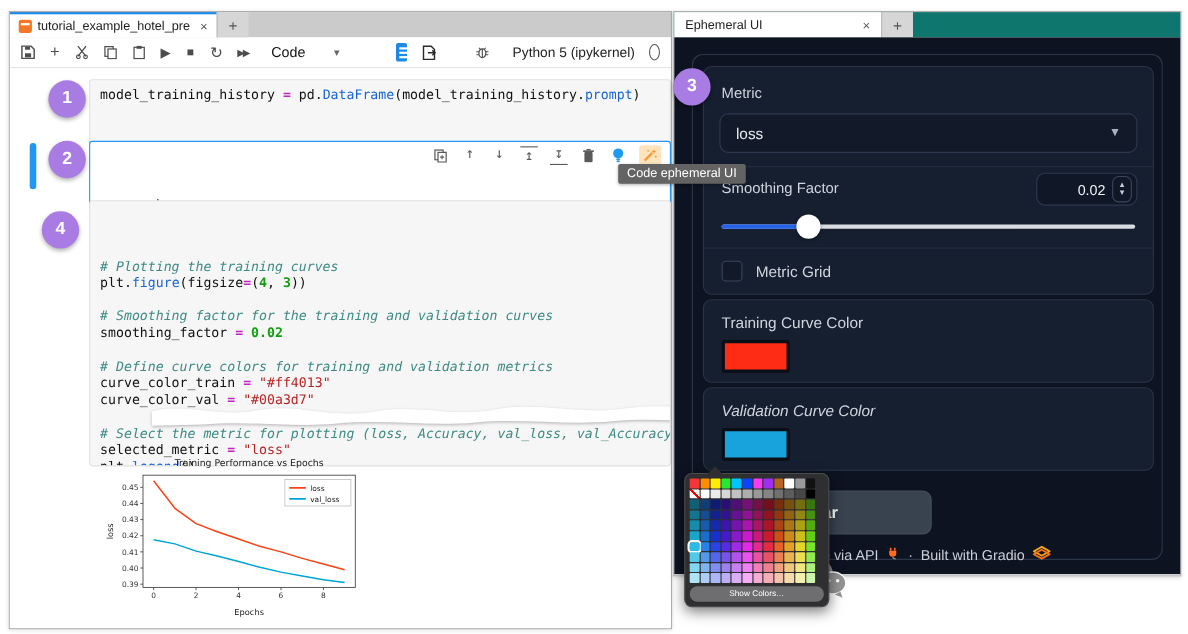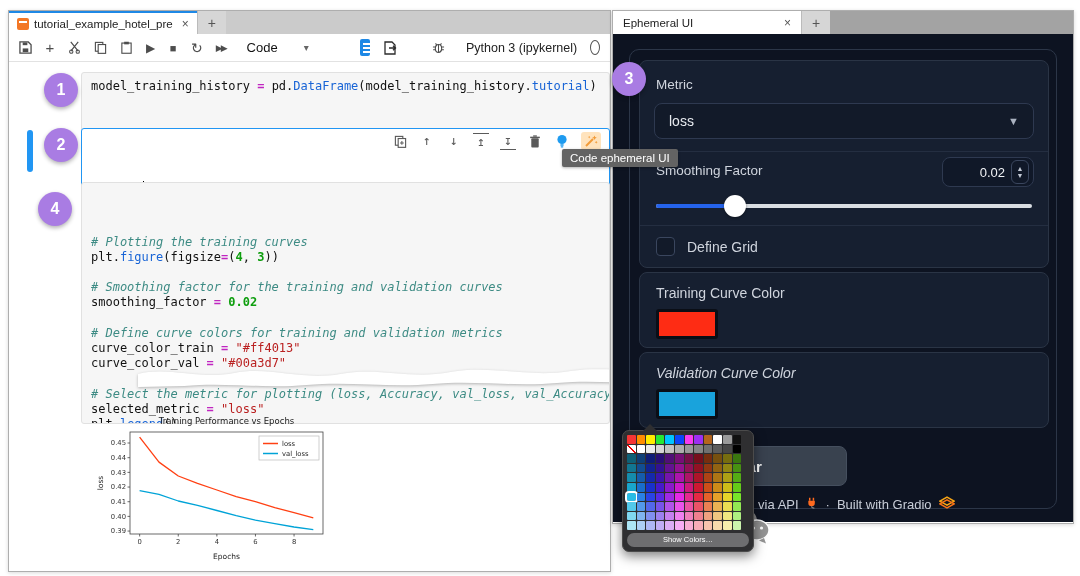--- a/index.html
+++ b/index.html
@@ -45,21 +45,21 @@
   .chart-box{position:absolute;}
   
   .annot{position:absolute;width:34px;height:34px;border-radius:50%;background:#a97ce3;color:#fff;
          display:flex;align-items:center;justify-content:center;font-size:16px;font-weight:bold;
          z-index:40;box-shadow:0 2px 4px rgba(0,0,0,.3);}
   
   .tooltip{position:absolute;left:562px;top:149px;background:#636363;color:#fff;font-size:11.5px;
            padding:3px 8px;border-radius:2px;z-index:60;box-shadow:0 1px 3px rgba(0,0,0,.3);white-space:nowrap;}
   
   #gr{left:612px;top:10px;width:460px;height:512px;}
-  #gr .tabstrip{background:#a3a3a3;}
+  #gr .tabstrip{background:#0f766e;}
   #gr .tab-active{border-top:none;width:168px;justify-content:space-between;padding:0 10px;}
   .grbody{position:relative;height:488px;background:#0d1321;overflow:hidden;
           font-family:"Liberation Sans",sans-serif;}
   .grframe{position:absolute;left:16px;top:15px;width:426px;height:458px;border:1px solid #2c3648;
            border-radius:10px;}
   .card{position:absolute;left:26px;width:408px;background:#161f30;border:1px solid #2a3445;border-radius:8px;}
   .grlabel{color:#cfd4dd;font-size:13.5px;}
   .dropdown{position:absolute;left:14px;right:14px;top:42px;height:34px;background:#121a29;
             border:1px solid #2e3950;border-radius:8px;display:flex;align-items:center;
             padding:0 14px;color:#e8ebf0;font-size:14px;}
@@ -152,27 +152,27 @@
           <path d="M2 1 h7 l3 3 v9 h-10 z" fill="none" stroke="#2b2b2b" stroke-width="1.3"></path>
           <path d="M6 7 h6 M10 4.8 L12.5 7 L10 9.2" stroke="#2b2b2b" stroke-width="1.3" fill="none"></path>
         </svg>
       </span>
     <span class="ticon" style="margin-left:22px;">
       <svg width="13" height="13" viewBox="0 0 14 14">
           <ellipse cx="7" cy="8" rx="3.4" ry="4.2" fill="none" stroke="#4d4d4d" stroke-width="1.2"></ellipse>
           <path d="M7 3.8 V12 M3.6 6.5 H1 M3.6 9.5 H1.2 M10.4 6.5 H13 M10.4 9.5 H12.8 M5 4.2 L3.8 2.6 M9 4.2 L10.2 2.6" stroke="#4d4d4d" stroke-width="1.1" fill="none"></path>
         </svg>
       </span>
-    <span class="kernel">Python 3 (ipykernel)</span>
+    <span class="kernel">Python 5 (ipykernel)</span>
     <span class="kcircle"></span>
   </div>
 
   <div class="nbcontent">
 
-    <div class="cell" id="cell1" style="top:10px;height:46px;"><div><span class="tk-t">model_training_history </span><span class="tk-o">=</span><span class="tk-t"> pd.</span><span class="tk-f">DataFrame</span><span class="tk-t">(model_training_history.</span><span class="tk-f">tutorial</span><span class="tk-t">)</span></div></div>
+    <div class="cell" id="cell1" style="top:10px;height:46px;"><div><span class="tk-t">model_training_history </span><span class="tk-o">=</span><span class="tk-t"> pd.</span><span class="tk-f">DataFrame</span><span class="tk-t">(model_training_history.</span><span class="tk-f">prompt</span><span class="tk-t">)</span></div></div>
 
     <div class="runbar" style="top:68px;height:42px;"></div>
     <div class="cell cell-active" id="cell2" style="top:66px;height:46px;">
       <div class="cellbar">
         <span class="cbicon">
           <svg width="13" height="13" viewBox="0 0 14 14">
               <rect x="1.5" y="1.5" width="8" height="9.5" fill="none" stroke="#5a5a5a" stroke-width="1.2"></rect>
               <rect x="4.5" y="3.8" width="8" height="9.5" fill="#fff" stroke="#5a5a5a" stroke-width="1.2"></rect>
               <path d="M8.5 6.5 v4 M6.5 8.5 h4" stroke="#5a5a5a" stroke-width="1.1"></path>
             </svg></span>
@@ -278,21 +278,21 @@
             <span>▼</span>
           </span>
       </div>
       <div class="slider-track">
         <div class="slider-fill" id="sliderFill" style="width: 21%;"></div>
         <div class="slider-handle" id="sliderHandle" style="left: calc(21% - 11px);"></div>
       </div>
       <div class="divider" style="top:164px;"></div>
       <div class="checkrow">
         <span class="checkbox"></span>
-        <span class="grlabel" style="font-size:14px;">Define Grid</span>
+        <span class="grlabel" style="font-size:14px;">Metric Grid</span>
       </div>
     </div>
 
     <div class="card" style="top:238px;height:74px;">
       <div class="grlabel" style="position:absolute;left:16px;top:12px;font-size:14px;">Training Curve Color</div>
       <div class="swatch-btn" style="background: rgb(254, 44, 20);"></div>
     </div>
 
     <div class="card" style="top:318px;height:74px;font-style:italic;">
       <div class="grlabel" style="position:absolute;left:16px;top:12px;font-size:14px;">Validation Curve Color</div>

